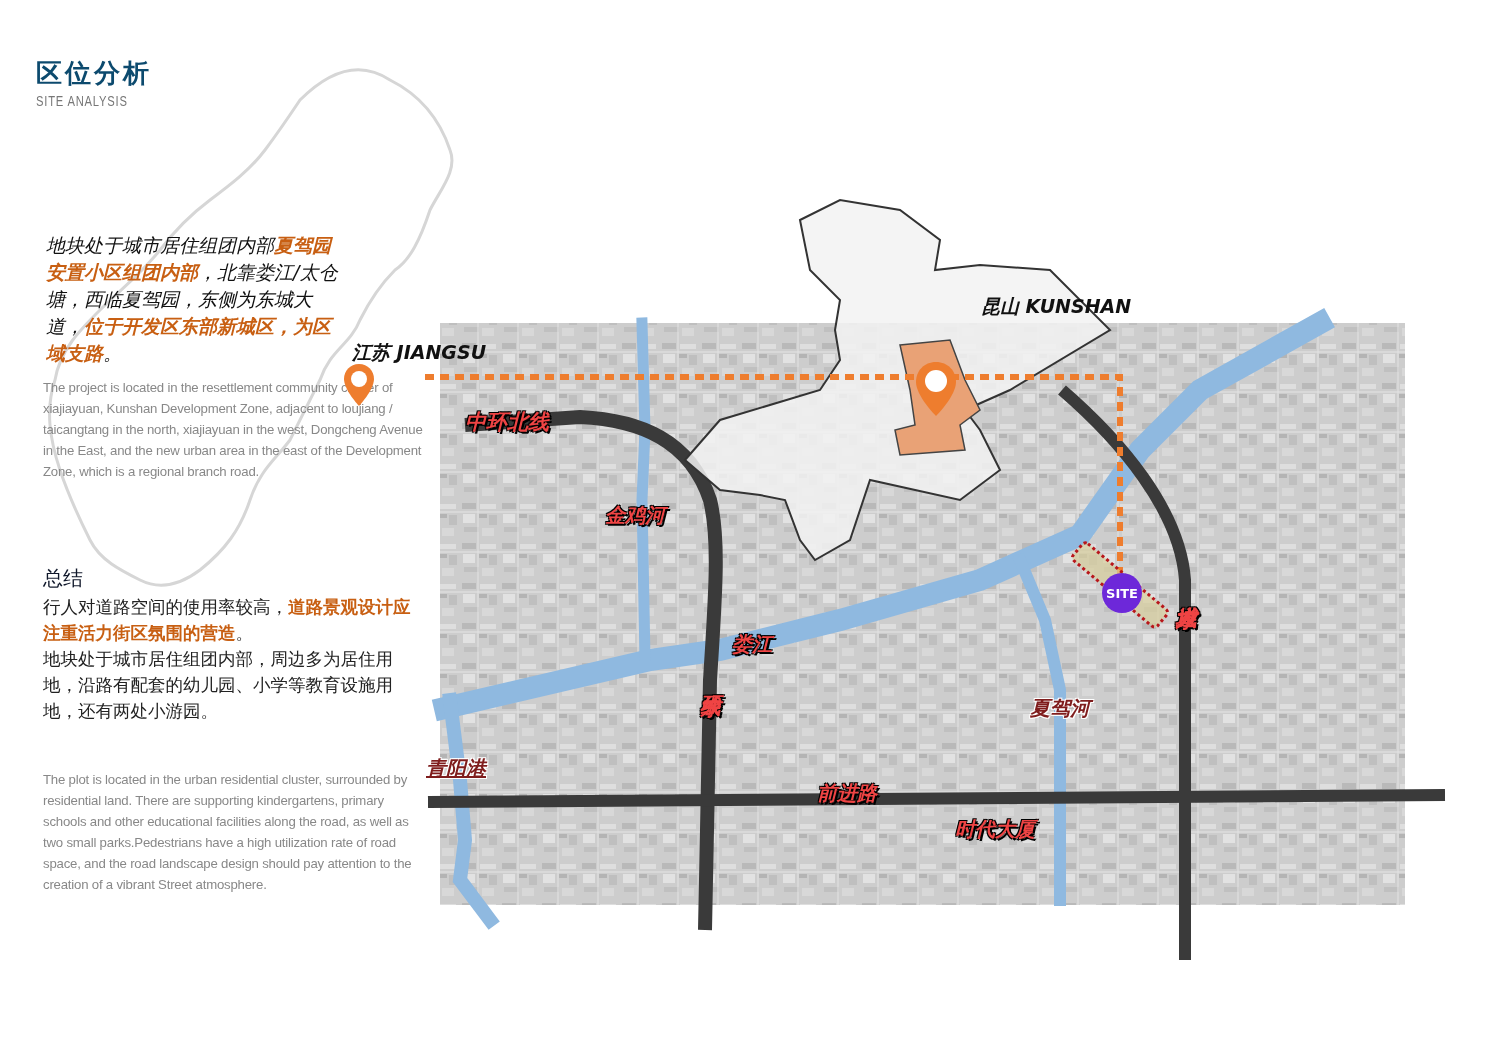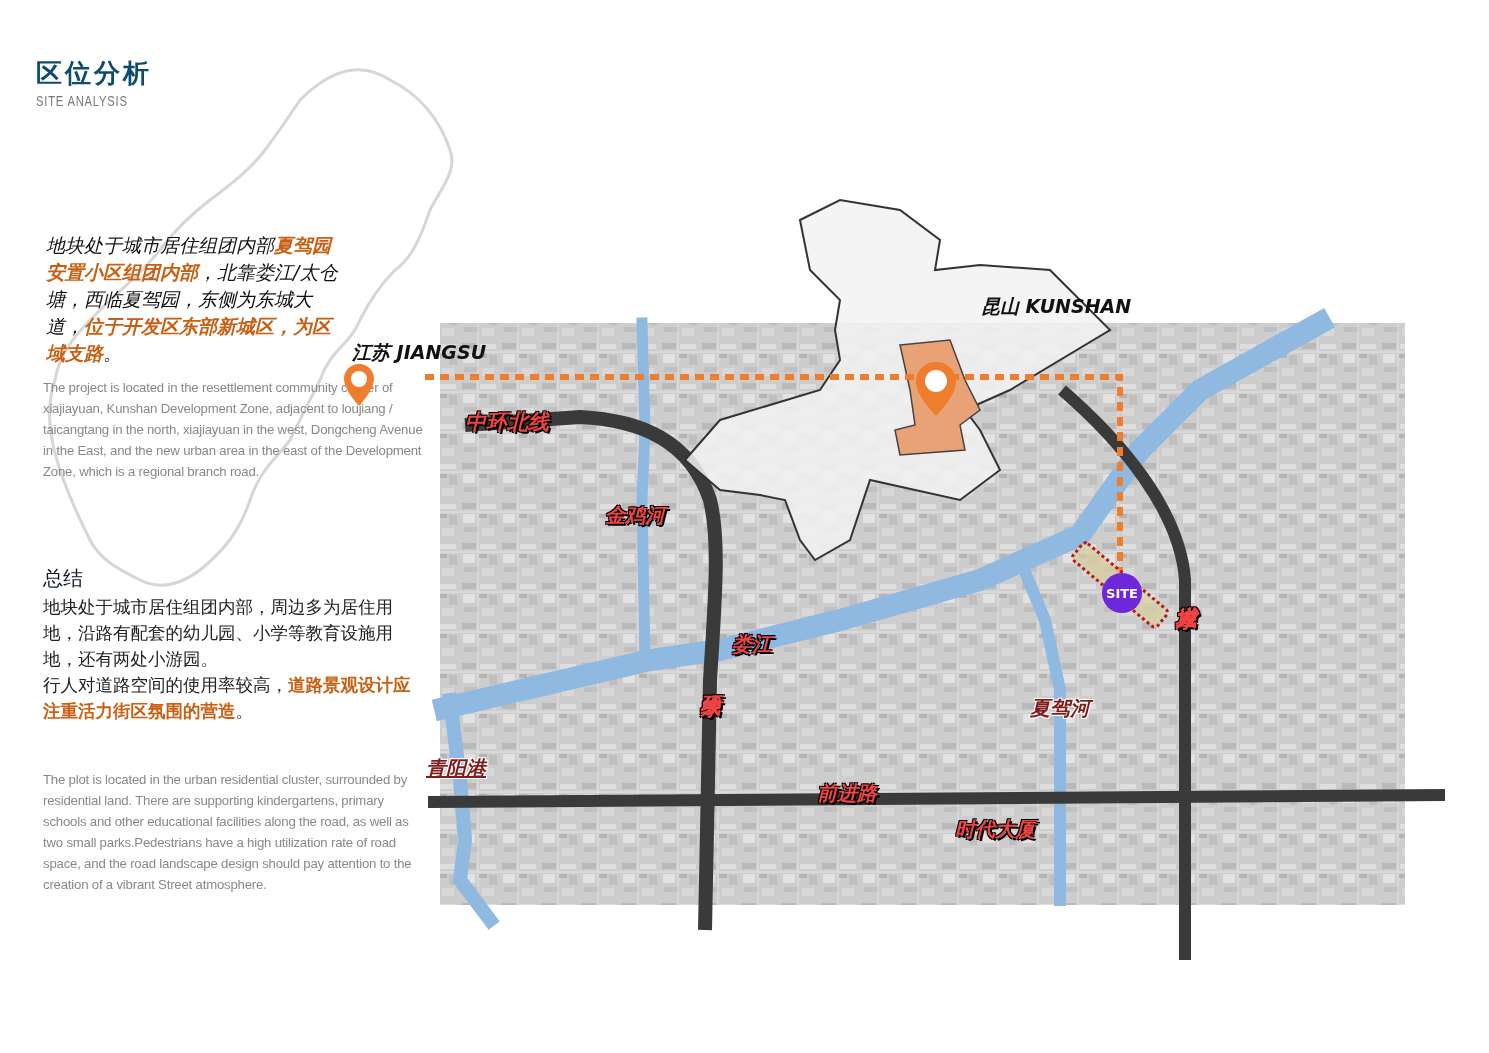--- a/index.html
+++ b/index.html
@@ -36,22 +36,22 @@
 <div class="abs title-en">SITE ANALYSIS</div>
 
 <div class="abs zh-intro">
   <span>地块处于城市居住组团内部</span><span class="hl">夏驾园安置小区组团内部</span><span>，北靠娄江/太仓塘，西临夏驾园，东侧为东城大道，</span><span class="hl">位于开发区东部新城区，为区域支路</span><span>。</span>
 </div>
 
 <div class="abs en-para en-intro">The project is located in the resettlement community cluster of xiajiayuan, Kunshan Development Zone, adjacent to loujiang / taicangtang in the north, xiajiayuan in the west, Dongcheng Avenue in the East, and the new urban area in the east of the Development Zone, which is a regional branch road.</div>
 
 <div class="abs summary-head">总结</div>
 <div class="abs summary-body">
+  <div><span>行人对道路空间的使用率较高，</span><span class="hl">道路景观设计应注重活力街区氛围的营造</span><span>。</span></div>
   <div>地块处于城市居住组团内部，周边多为居住用地，沿路有配套的幼儿园、小学等教育设施用地，还有两处小游园。</div>
-  <div><span>行人对道路空间的使用率较高，</span><span class="hl">道路景观设计应注重活力街区氛围的营造</span><span>。</span></div>
 </div>
 
 <div class="abs en-para en-summary">The plot is located in the urban residential cluster, surrounded by residential land. There are supporting kindergartens, primary schools and other educational facilities along the road, as well as two small parks.Pedestrians have a high utilization rate of road space, and the road landscape design should pay attention to the creation of a vibrant Street atmosphere.</div>
 
 <div id="map">
   <svg width="1069" height="800" viewBox="0 0 1069 800" style="position:absolute;left:0;top:0;">
     <defs>
       <pattern id="aerial" width="40" height="40" patternUnits="userSpaceOnUse">
         <rect width="40" height="40" fill="#cdcdcd"></rect>
         <rect x="2" y="3" width="14" height="6" fill="#b9b9b9"></rect>

